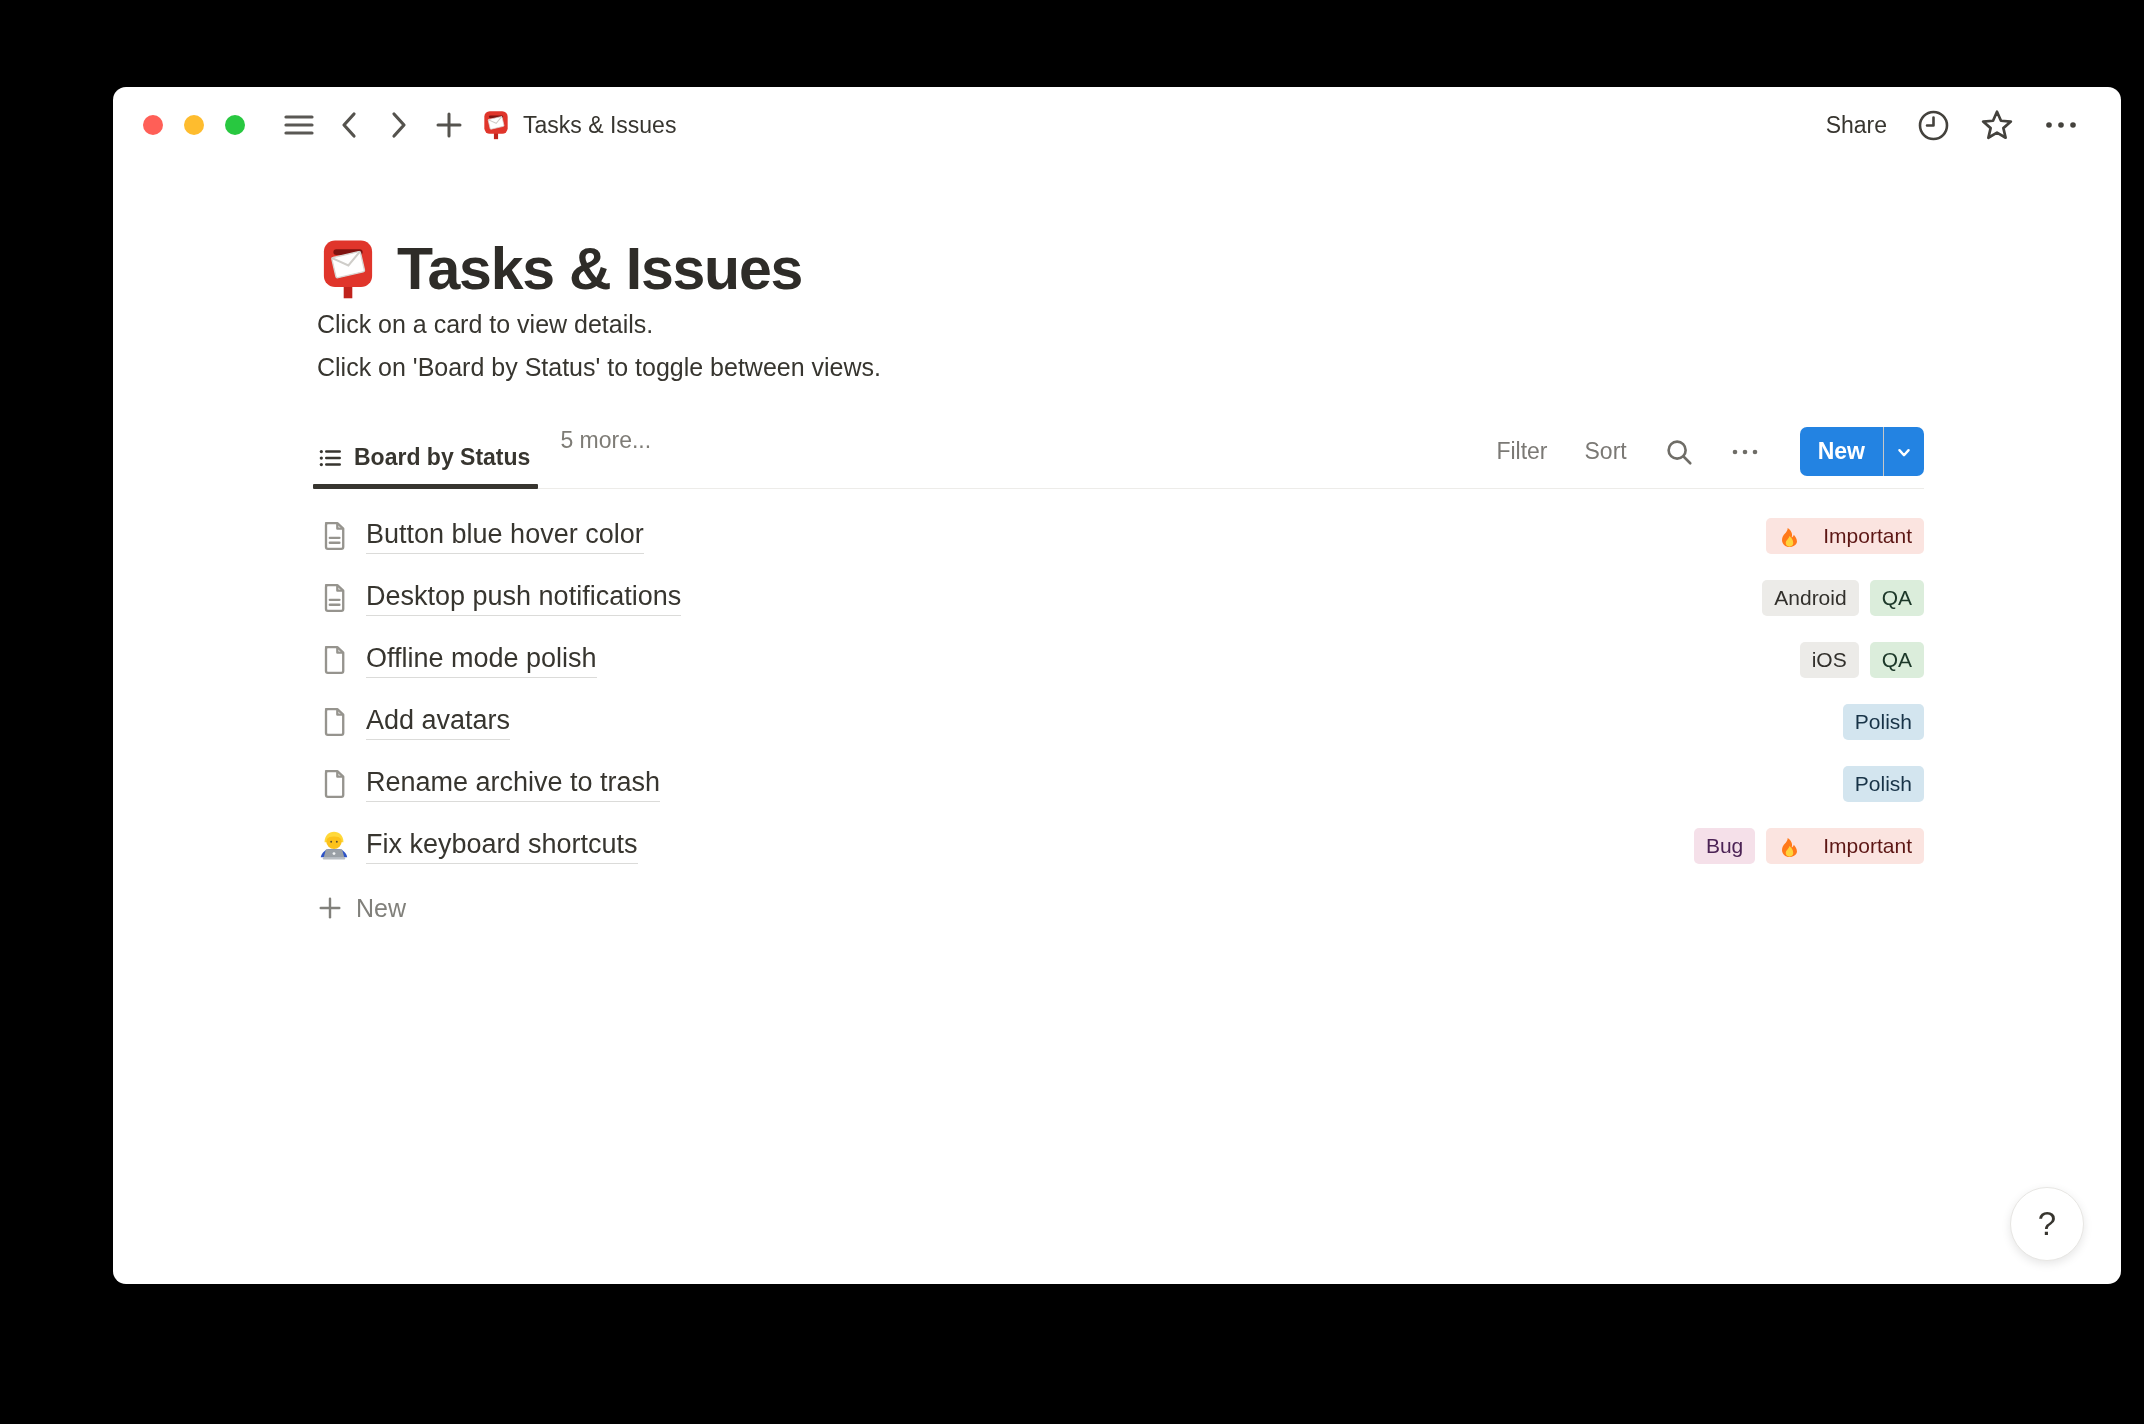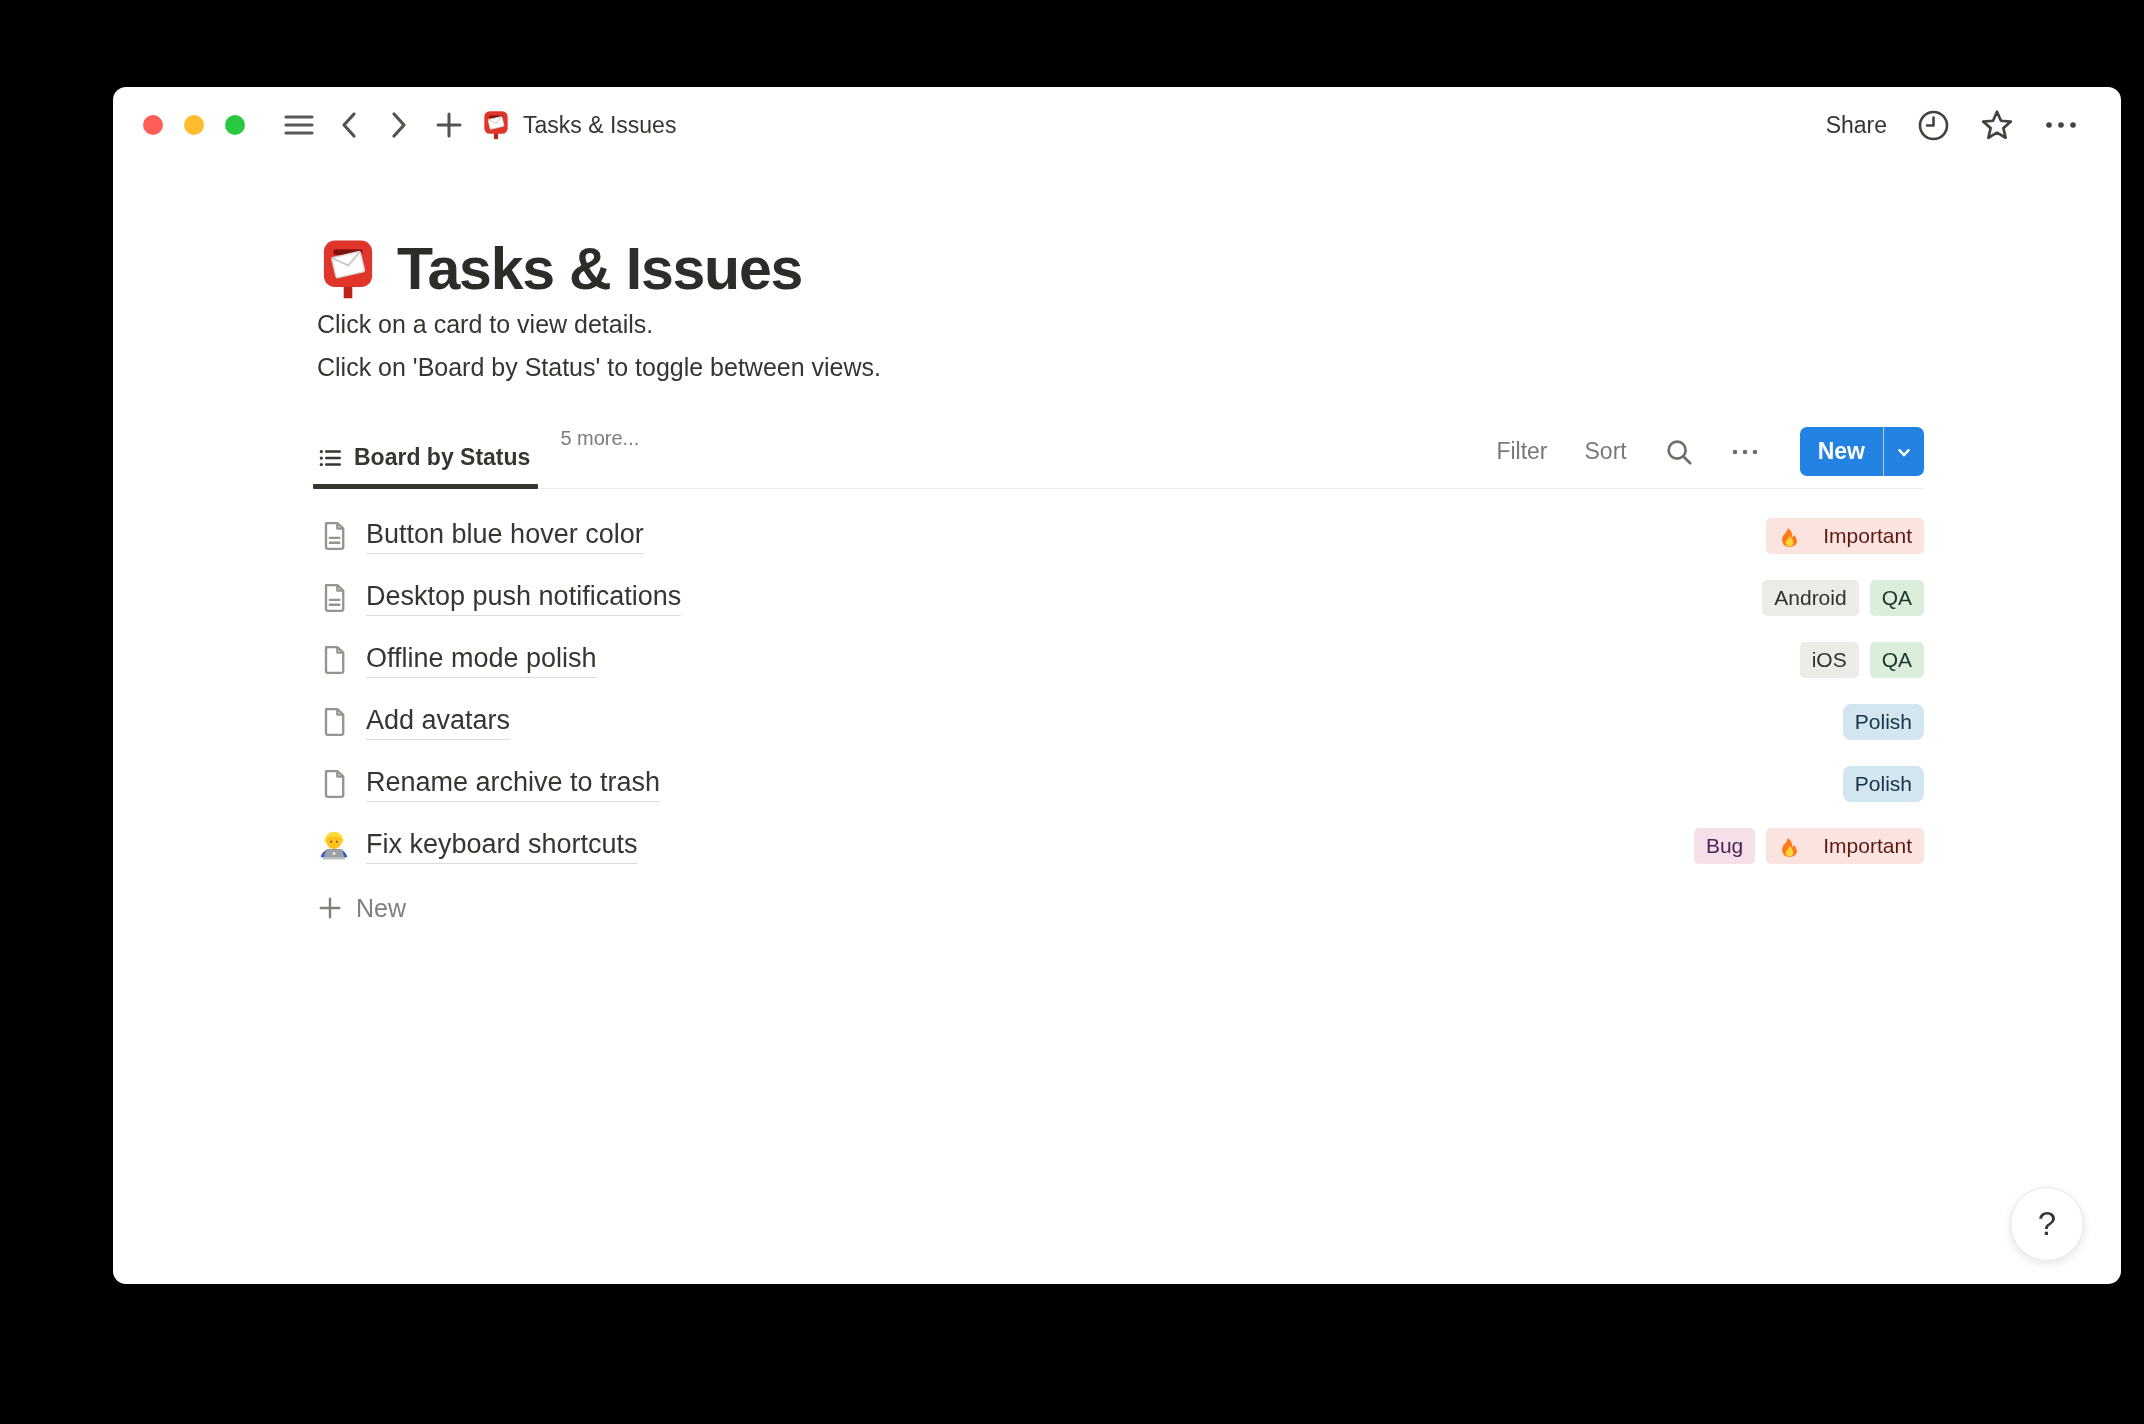--- a/index.html
+++ b/index.html
@@ -44,21 +44,21 @@
   }
   .tab { display:flex; align-items:center; gap:11px; height:100%; position:relative;
          margin-right:30px; cursor:pointer; }
   .tab-label { font-size:23px; }
   .tab.active .tab-label { color:#37352F; font-weight:600; }
   .tab.inactive .tab-label { color:#7E7C76; font-weight:400; }
   .tab.active::after {
     content:""; position:absolute; left:-4px; right:-8px; bottom:-1px; height:5px;
     background:#37352F; border-radius:1px;
   }
-  .more-views { font-size:20px; color:#7E7C76; cursor:pointer; margin-right:30px; }
+  .more-views { font-size:23px; color:#7E7C76; cursor:pointer; margin-right:30px; }
   .vb-right { margin-left:auto; display:flex; align-items:center; gap:37px; }
   .vb-text-btn { font-size:23px; color:#7B7975; background:none; border:none; cursor:pointer; font-family:inherit; }
   .vb-icon-btn { background:none; border:none; cursor:pointer; display:flex; align-items:center; }
   .new-btn { display:flex; height:49px; border-radius:7px; overflow:hidden; margin-left:4px; cursor:pointer; }
   .new-main { display:flex; align-items:center; padding:0 18px; color:#fff; font-size:23px; font-weight:600;
               background:var(--accent); border:none; cursor:pointer; font-family:inherit; }
   .new-divider { width:1px; background:rgba(0,0,0,0.22); }
   .new-chevron { width:40px; display:flex; align-items:center; justify-content:center;
                  background:var(--accent); border:none; cursor:pointer; }
 
@@ -72,21 +72,21 @@
   }
   .row-spacer { flex:1; }
   .tags { display:flex; align-items:center; gap:11px; }
   .tag {
     height:36px; display:flex; align-items:center; gap:22px;
     padding:0 12px; border-radius:5px; font-size:21px; white-space:nowrap;
   }
   .tag-red   { background:#FBE4E0; color:#5D1715; }
   .tag-gray  { background:#ECEBE8; color:#32302C; }
   .tag-green { background:#DBEDDB; color:#1C3829; }
-  .tag-blue  { background:#D3E5EF; color:#183347;border-radius:8px; }
+  .tag-blue  { background:#D3E5EF; color:#183347; }
   .tag-pink  { background:#F5E0E9; color:#4C2355; }
 
   .new-row { height:62px; display:flex; align-items:center; gap:13px; color:#81807B; font-size:25px;
              cursor:pointer; background:none; border:none; font-family:inherit; padding:0; }
 
   
   .help-btn {
     position:absolute; right:37px; bottom:23px; width:74px; height:74px; border-radius:50%;
     background:#fff; border:1px solid #E7E6E3; box-shadow:0 3px 10px rgba(0,0,0,0.10);
     font-size:33px; font-weight:500; color:#37352F; cursor:pointer;

